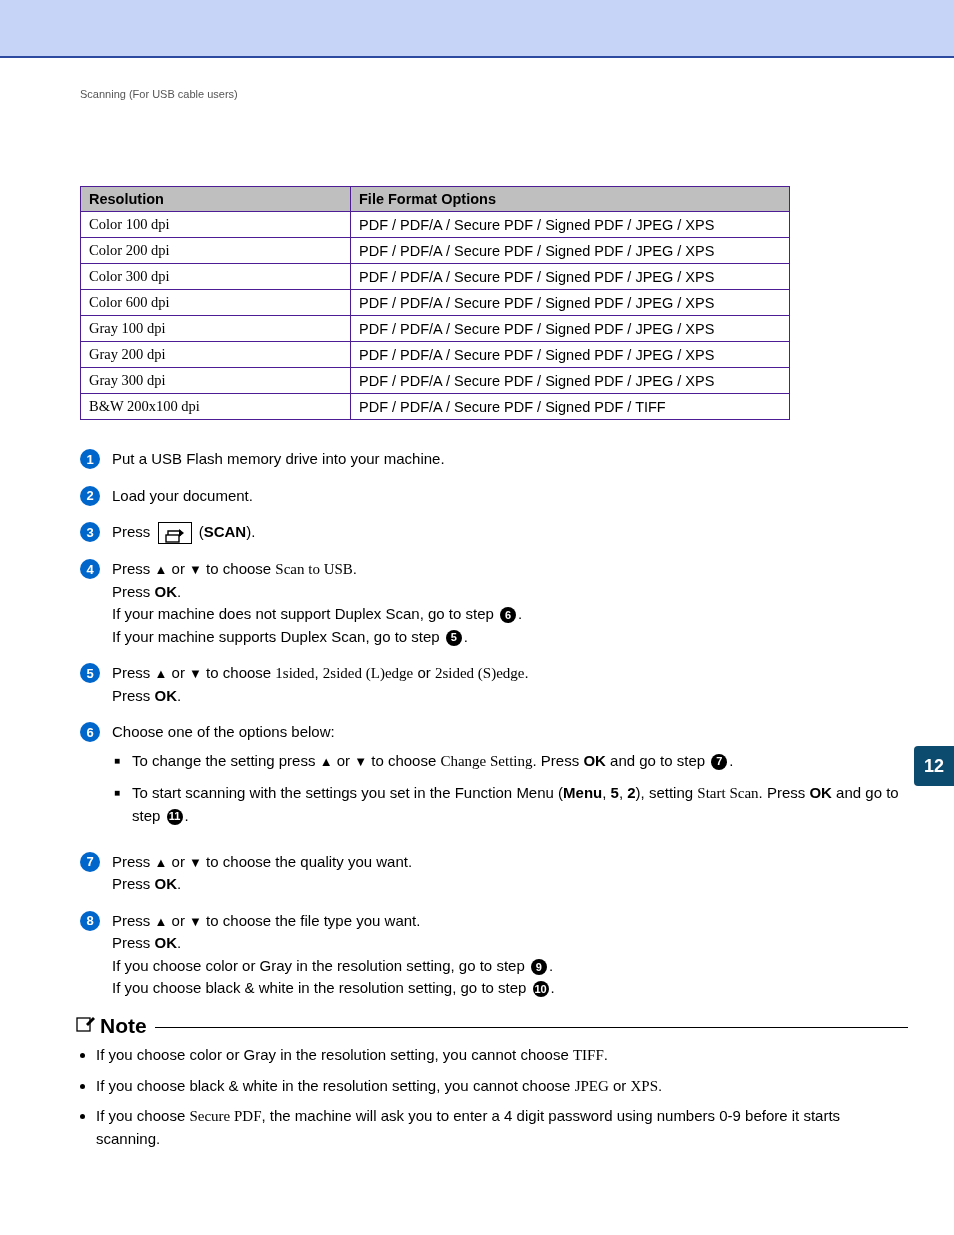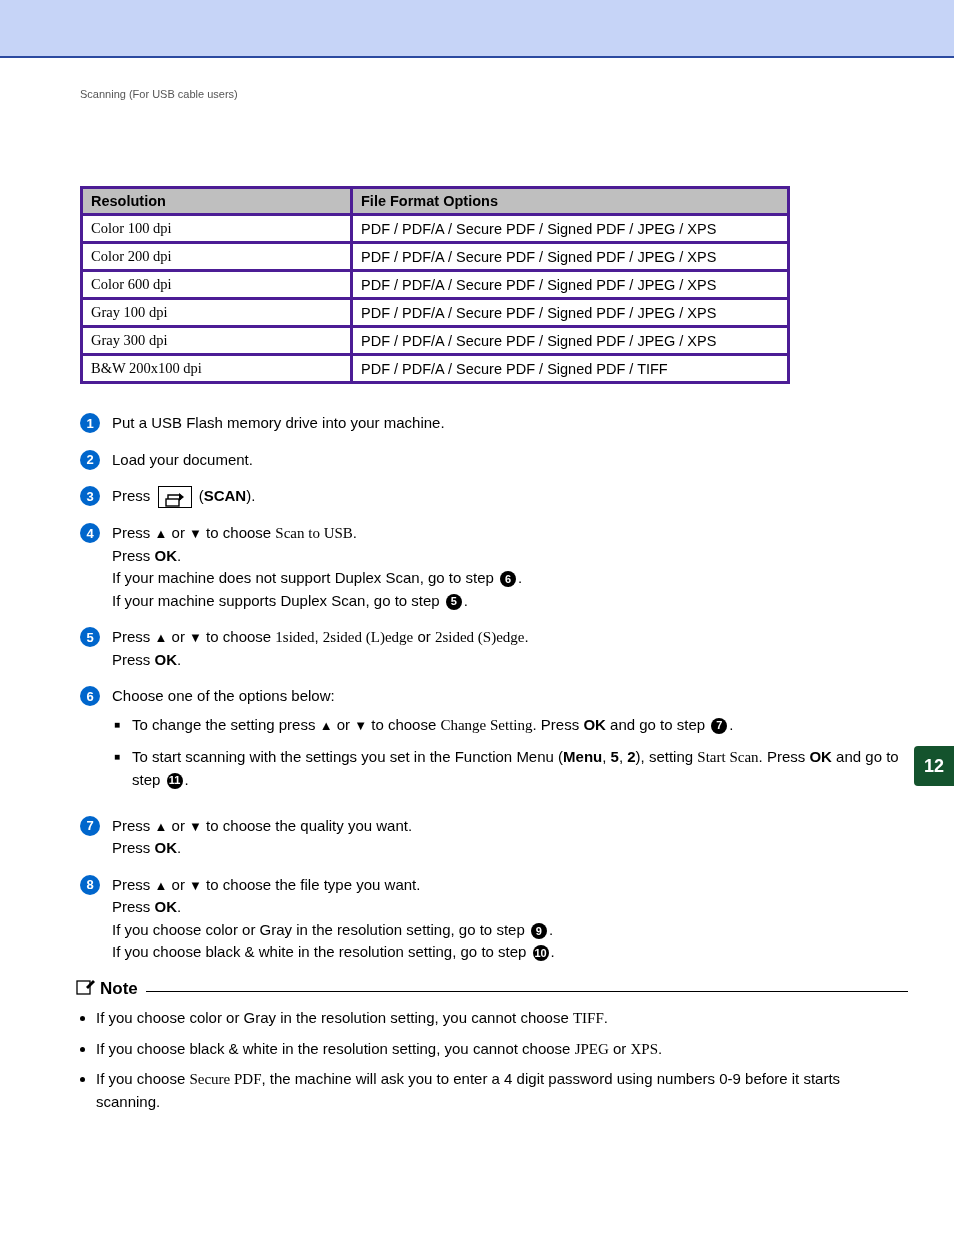--- a/index.html
+++ b/index.html
@@ -25,21 +25,21 @@
     font-size: 11px;
     color: #555;
     margin-bottom: 86px;
   }
   table.res {
     border-collapse: collapse;
     width: 710px;
     margin-bottom: 28px;
   }
   table.res th, table.res td {
-    border: 3px solid #4c1d95;
+    border: 1px solid #4c1d95;
     padding: 4px 8px;
     text-align: left;
     font-size: 14.5px;
     vertical-align: middle;
     height: 24px;
   }
   table.res th {
     background: #bfbfbf;
     font-weight: bold;
   }
@@ -90,41 +90,41 @@
     position: absolute;
     left: -18px;
     font-size: 10px;
     top: 4px;
   }
   .note-block { margin-top: 10px; margin-left: -4px; }
   .note-head {
     display: flex;
     align-items: center;
     font-weight: bold;
-    font-size: 17px;
+    font-size: 21px;
     margin-bottom: 6px;
   }
   .note-head .line {
     flex: 1;
     border-bottom: 1px solid #000;
     margin-left: 8px;
     height: 1px;
     position: relative;
     top: 2px;
   }
   .note-icon { margin-right: 4px; }
   .note-list { margin: 0 0 0 6px; padding-left: 14px; }
   .note-list li { margin-bottom: 8px; line-height: 1.45; }
   .side-tab {
     position: absolute;
     right: 0;
     top: 746px;
     width: 40px;
     height: 40px;
-    background: #14532d;
+    background: #0c4a6e;
     color: #fff;
     font-weight: bold;
     font-size: 18px;
     display: flex;
     align-items: center;
     justify-content: center;
     border-top-left-radius: 4px;
     border-bottom-left-radius: 4px;
     text-align: center;
   }
@@ -164,25 +164,33 @@
     <tbody>
       <tr>
           <td class="mono">Color 100 dpi</td>
           <td>PDF / PDF/A / Secure PDF / Signed PDF / JPEG / XPS</td>
         </tr>
       <tr>
           <td class="mono">Color 200 dpi</td>
           <td>PDF / PDF/A / Secure PDF / Signed PDF / JPEG / XPS</td>
         </tr>
       <tr>
+          <td class="mono">Color 300 dpi</td>
+          <td>PDF / PDF/A / Secure PDF / Signed PDF  / JPEG / XPS</td>
+        </tr>
+      <tr>
           <td class="mono">Color 600 dpi</td>
           <td>PDF / PDF/A / Secure PDF / Signed PDF / JPEG / XPS</td>
         </tr>
       <tr>
           <td class="mono">Gray 100 dpi</td>
+          <td>PDF / PDF/A / Secure PDF / Signed PDF  / JPEG / XPS</td>
+        </tr>
+      <tr>
+          <td class="mono">Gray 200 dpi</td>
           <td>PDF / PDF/A / Secure PDF / Signed PDF  / JPEG / XPS</td>
         </tr>
       <tr>
           <td class="mono">Gray 300 dpi</td>
           <td>PDF / PDF/A / Secure PDF / Signed PDF  / JPEG / XPS</td>
         </tr>
       <tr>
           <td class="mono">B&amp;W 200x100 dpi</td>
           <td>PDF / PDF/A / Secure PDF / Signed PDF  / TIFF</td>
         </tr>

